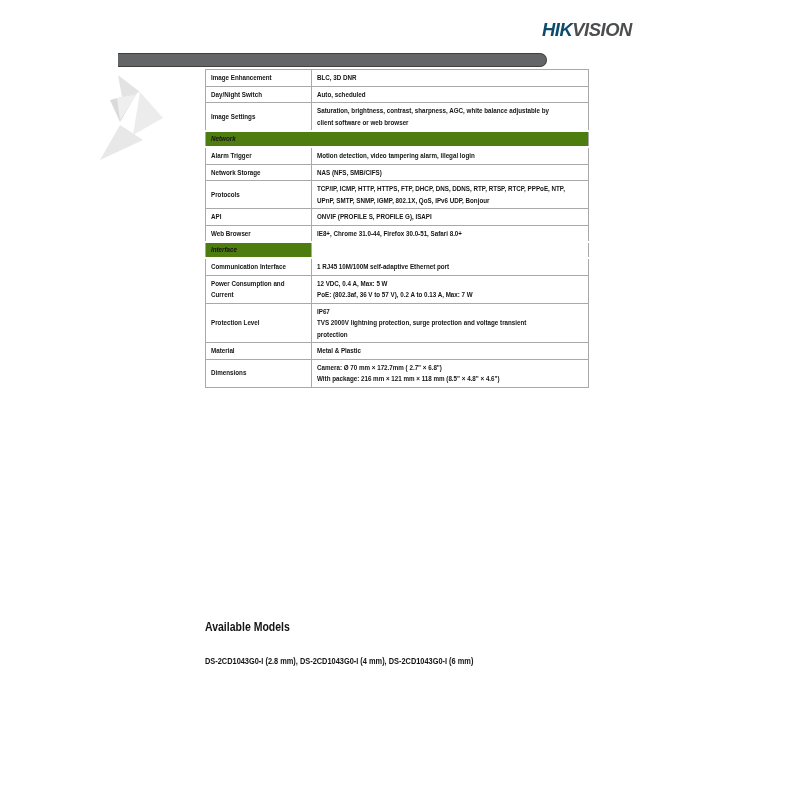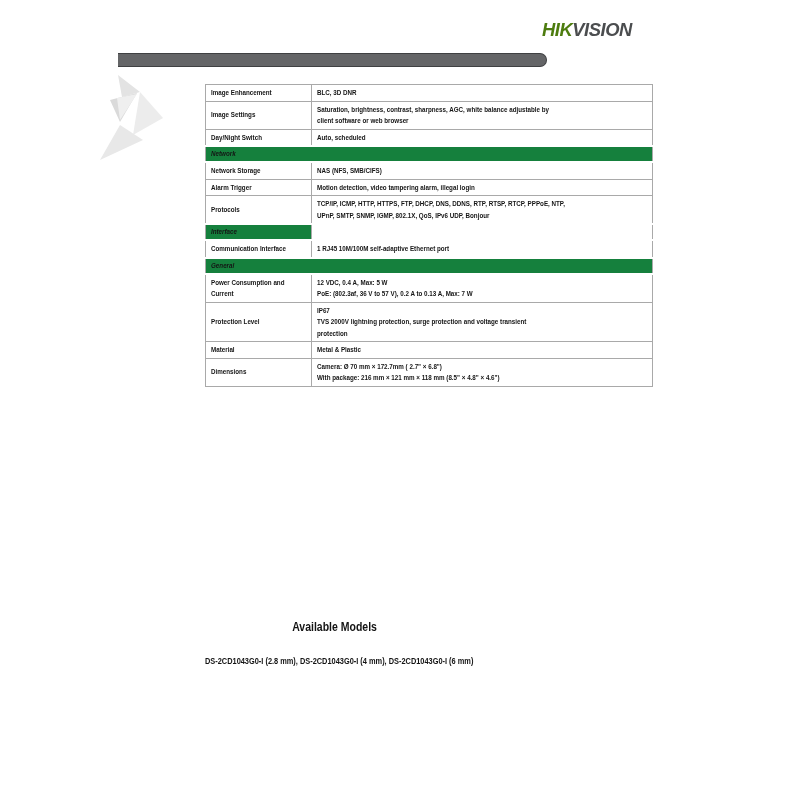--- a/index.html
+++ b/index.html
@@ -6,49 +6,49 @@
   body{
     width:800px;height:800px;position:relative;background:#ffffff;
     font-family:"Liberation Sans",sans-serif;color:#141414;overflow:hidden;
   }
   
   .logo{
     position:absolute;left:542px;top:19px;
     font-style:italic;font-weight:700;font-size:19px;letter-spacing:-.5px;
     white-space:nowrap;transform:scaleX(.97);transform-origin:0 50%;
   }
-  .logo .hik{color:#4d7c0f;}
+  .logo .hik{color:#0c4a6e;}
   .logo .vision{color:#4b4d4f;}
   
   .topbar{
     position:absolute;left:118px;top:53px;width:428px;height:12px;
     background:#646567;border:1px solid #3f4042;border-left:none;
     border-radius:0 7px 7px 0;
   }
   
   .watermark{position:absolute;left:93px;top:70px;}
   
   table.spec{
-    position:absolute;left:205px;top:84px;width:448px;
+    position:absolute;left:205px;top:69px;width:384px;
     border-collapse:collapse;table-layout:fixed;
     font-size:8px;font-weight:700;
   }
   table.spec col.c1{width:106px;}
   table.spec td{
     border:1px solid #a9a9a9;padding:2px 5px;vertical-align:middle;overflow:hidden;
   }
   .ln{white-space:nowrap;transform:scaleX(.78);transform-origin:0 50%;line-height:11.5px;}
   tr.sec td{
-    background:#15803d;border-top:2px solid #ffffff;border-bottom:2px solid #ffffff;
+    background:#4d7c0f;border-top:2px solid #ffffff;border-bottom:2px solid #ffffff;
     padding:1px 5px;
   }
   tr.sec td.sec-empty{background:#ffffff;}
   tr.sec .ln{font-style:italic;line-height:12px;}
   
-  .models{position:absolute;left:205px;top:620px;text-align:center;}
+  .models{position:absolute;left:205px;top:620px;}
   .models-title{
     font-size:12.5px;font-weight:700;margin:0 0 22px 0;
     white-space:nowrap;transform:scaleX(.84);transform-origin:0 50%;
   }
   .models-line{
     font-size:8.5px;font-weight:700;white-space:nowrap;
     transform:scaleX(.87);transform-origin:0 50%;
   }
 </style>
 </head>
@@ -77,82 +77,93 @@
       <tr>
         <td>
           <div class="ln">Image Enhancement</div>
         </td>
         <td>
           <div class="ln">BLC, 3D DNR</div>
         </td>
       </tr>
       <tr>
         <td>
+          <div class="ln">Day/Night Switch</div>
+        </td>
+        <td>
+          <div class="ln">Auto, scheduled</div>
+        </td>
+      </tr>
+      <tr>
+        <td>
           <div class="ln">Image Settings</div>
         </td>
         <td>
           <div class="ln">Saturation, brightness, contrast, sharpness, AGC, white balance adjustable by</div>
           <div class="ln">client software or web browser</div>
-        </td>
-      </tr>
-      <tr>
-        <td>
-          <div class="ln">Day/Night Switch</div>
-        </td>
-        <td>
-          <div class="ln">Auto, scheduled</div>
         </td>
       </tr>
       <tr class="sec">
         <td colspan="2">
           <div class="ln">Network</div>
         </td>
       </tr>
       <tr>
         <td>
+          <div class="ln">Alarm Trigger</div>
+        </td>
+        <td>
+          <div class="ln">Motion detection, video tampering alarm, illegal login</div>
+        </td>
+      </tr>
+      <tr>
+        <td>
           <div class="ln">Network Storage</div>
         </td>
         <td>
           <div class="ln">NAS (NFS, SMB/CIFS)</div>
-        </td>
-      </tr>
-      <tr>
-        <td>
-          <div class="ln">Alarm Trigger</div>
-        </td>
-        <td>
-          <div class="ln">Motion detection, video tampering alarm, illegal login</div>
         </td>
       </tr>
       <tr>
         <td>
           <div class="ln">Protocols</div>
         </td>
         <td>
           <div class="ln">TCP/IP, ICMP, HTTP, HTTPS, FTP, DHCP, DNS, DDNS, RTP, RTSP, RTCP, PPPoE, NTP,</div>
           <div class="ln">UPnP, SMTP, SNMP, IGMP, 802.1X, QoS, IPv6 UDP, Bonjour</div>
         </td>
       </tr>
+      <tr>
+        <td>
+          <div class="ln">API</div>
+        </td>
+        <td>
+          <div class="ln">ONVIF (PROFILE S, PROFILE G), ISAPI</div>
+        </td>
+      </tr>
+      <tr>
+        <td>
+          <div class="ln">Web Browser</div>
+        </td>
+        <td>
+          <div class="ln">IE8+, Chrome 31.0-44, Firefox 30.0-51, Safari 8.0+</div>
+        </td>
+      </tr>
       <tr class="sec">
         <td>
           <div class="ln">Interface</div>
         </td>
         <td class="sec-empty"></td>
       </tr>
       <tr>
         <td>
           <div class="ln">Communication Interface</div>
         </td>
         <td>
           <div class="ln">1 RJ45 10M/100M self-adaptive Ethernet port</div>
-        </td>
-      </tr>
-      <tr class="sec">
-        <td colspan="2">
-          <div class="ln">General</div>
         </td>
       </tr>
       <tr>
         <td>
           <div class="ln">Power Consumption and</div>
           <div class="ln">Current</div>
         </td>
         <td>
           <div class="ln">12 VDC, 0.4 A, Max: 5 W</div>
           <div class="ln">PoE: (802.3af, 36 V to 57 V), 0.2 A to 0.13 A, Max: 7 W</div>

